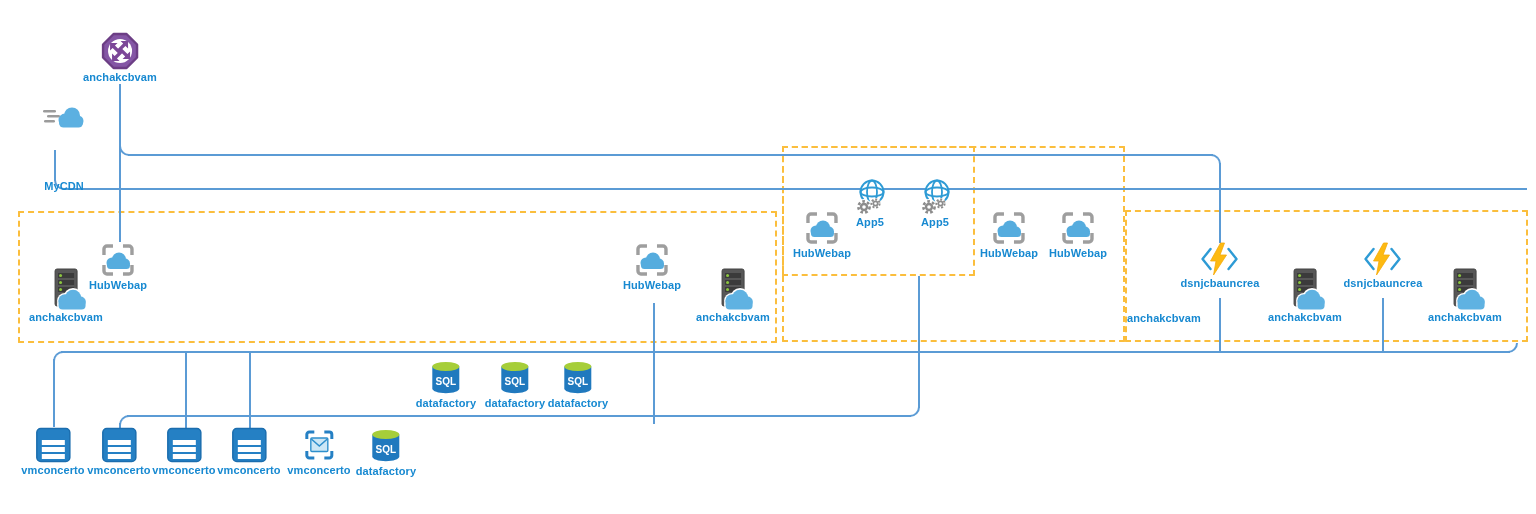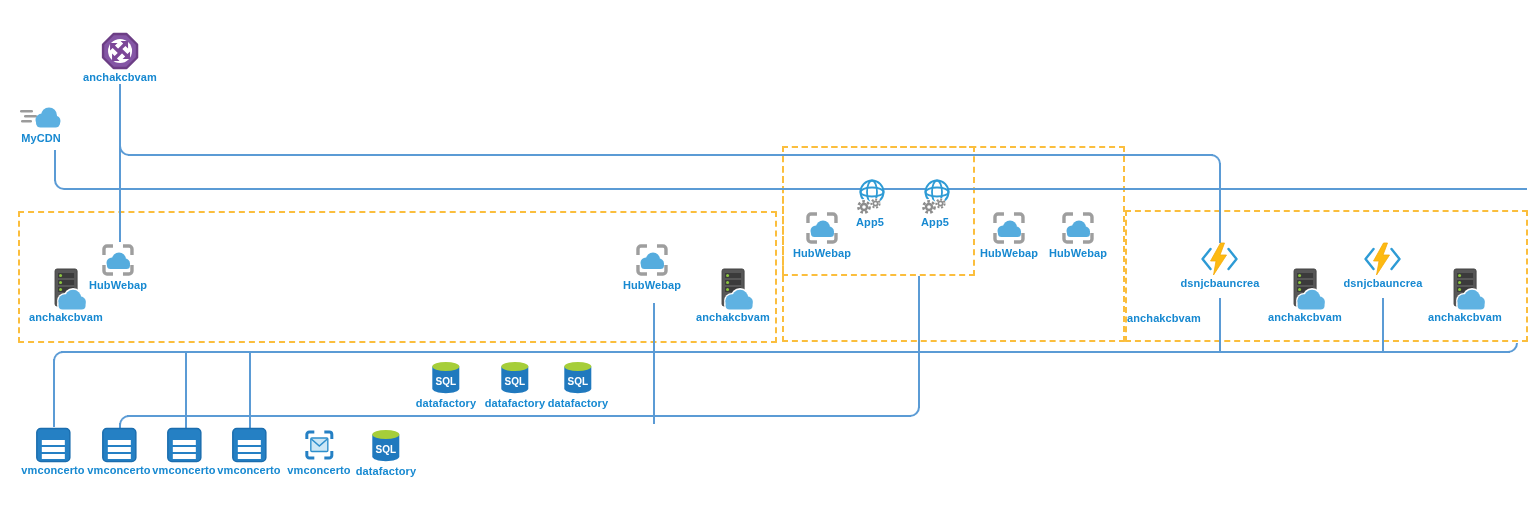--- a/index.html
+++ b/index.html
@@ -65,21 +65,21 @@
     <circle cx="19" cy="19" r="12" fill="#fff"></circle>
     <g fill="#7C4798">
       <polygon points="27,9 27,16.5 24.4,13.9 18.5,19.8 16.2,17.5 22.1,11.6 19.5,9"></polygon>
       <polygon points="27,9 27,16.5 24.4,13.9 18.5,19.8 16.2,17.5 22.1,11.6 19.5,9" transform="rotate(90 19 19)"></polygon>
       <polygon points="27,9 27,16.5 24.4,13.9 18.5,19.8 16.2,17.5 22.1,11.6 19.5,9" transform="rotate(180 19 19)"></polygon>
       <polygon points="27,9 27,16.5 24.4,13.9 18.5,19.8 16.2,17.5 22.1,11.6 19.5,9" transform="rotate(270 19 19)"></polygon>
     </g>
   </svg></div>
       <div class="node-label">anchakcbvam</div>
     </div>
-    <div class="node" style="left: 41px; top: 103px;">
+    <div class="node" style="left: 64px; top: 103px; gap: 48px;">
       <div class="icon"><svg width="42" height="28" viewBox="0 0 42 28">
     <g fill="#9B9B9B">
       <rect x="0" y="7" width="13" height="2.6" rx="1.3"></rect>
       <rect x="4" y="12" width="13" height="2.6" rx="1.3"></rect>
       <rect x="1" y="17" width="11" height="2.6" rx="1.3"></rect>
     </g>
     <g fill="#5CB0E1">
       <circle cx="22" cy="17" r="6.5"></circle>
       <circle cx="29" cy="12.5" r="8"></circle>
       <circle cx="35" cy="18" r="5.5"></circle>

